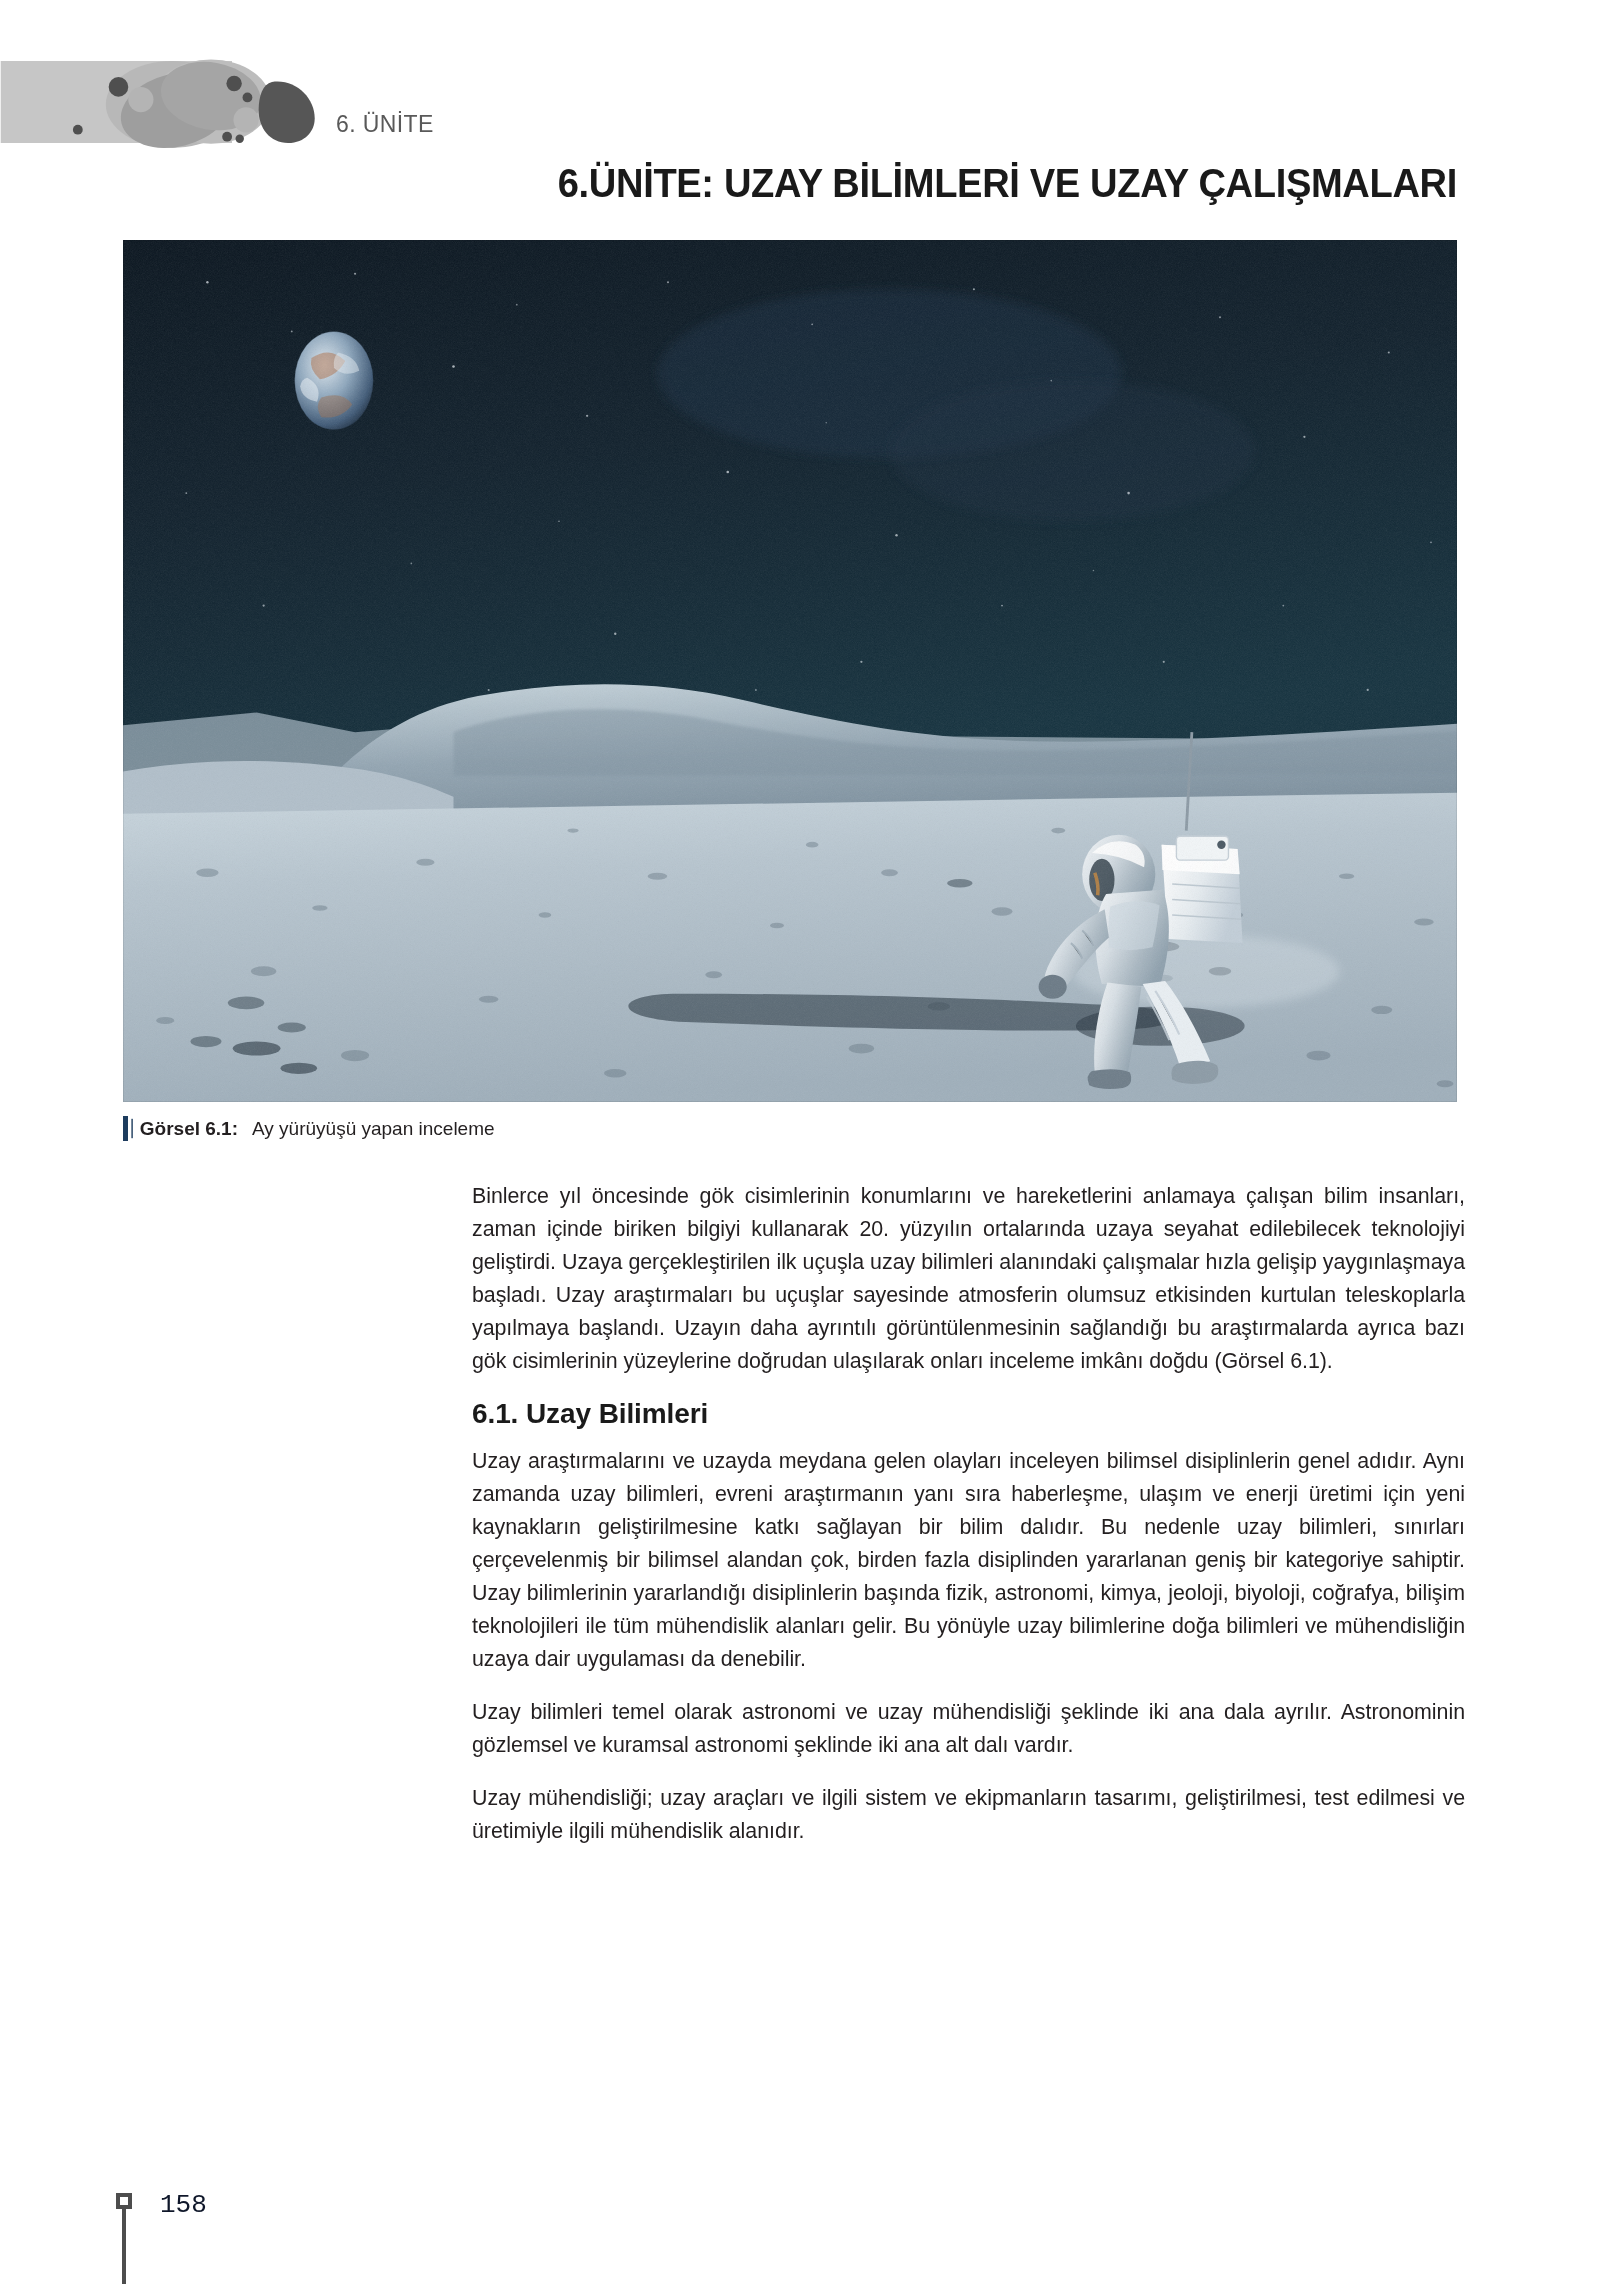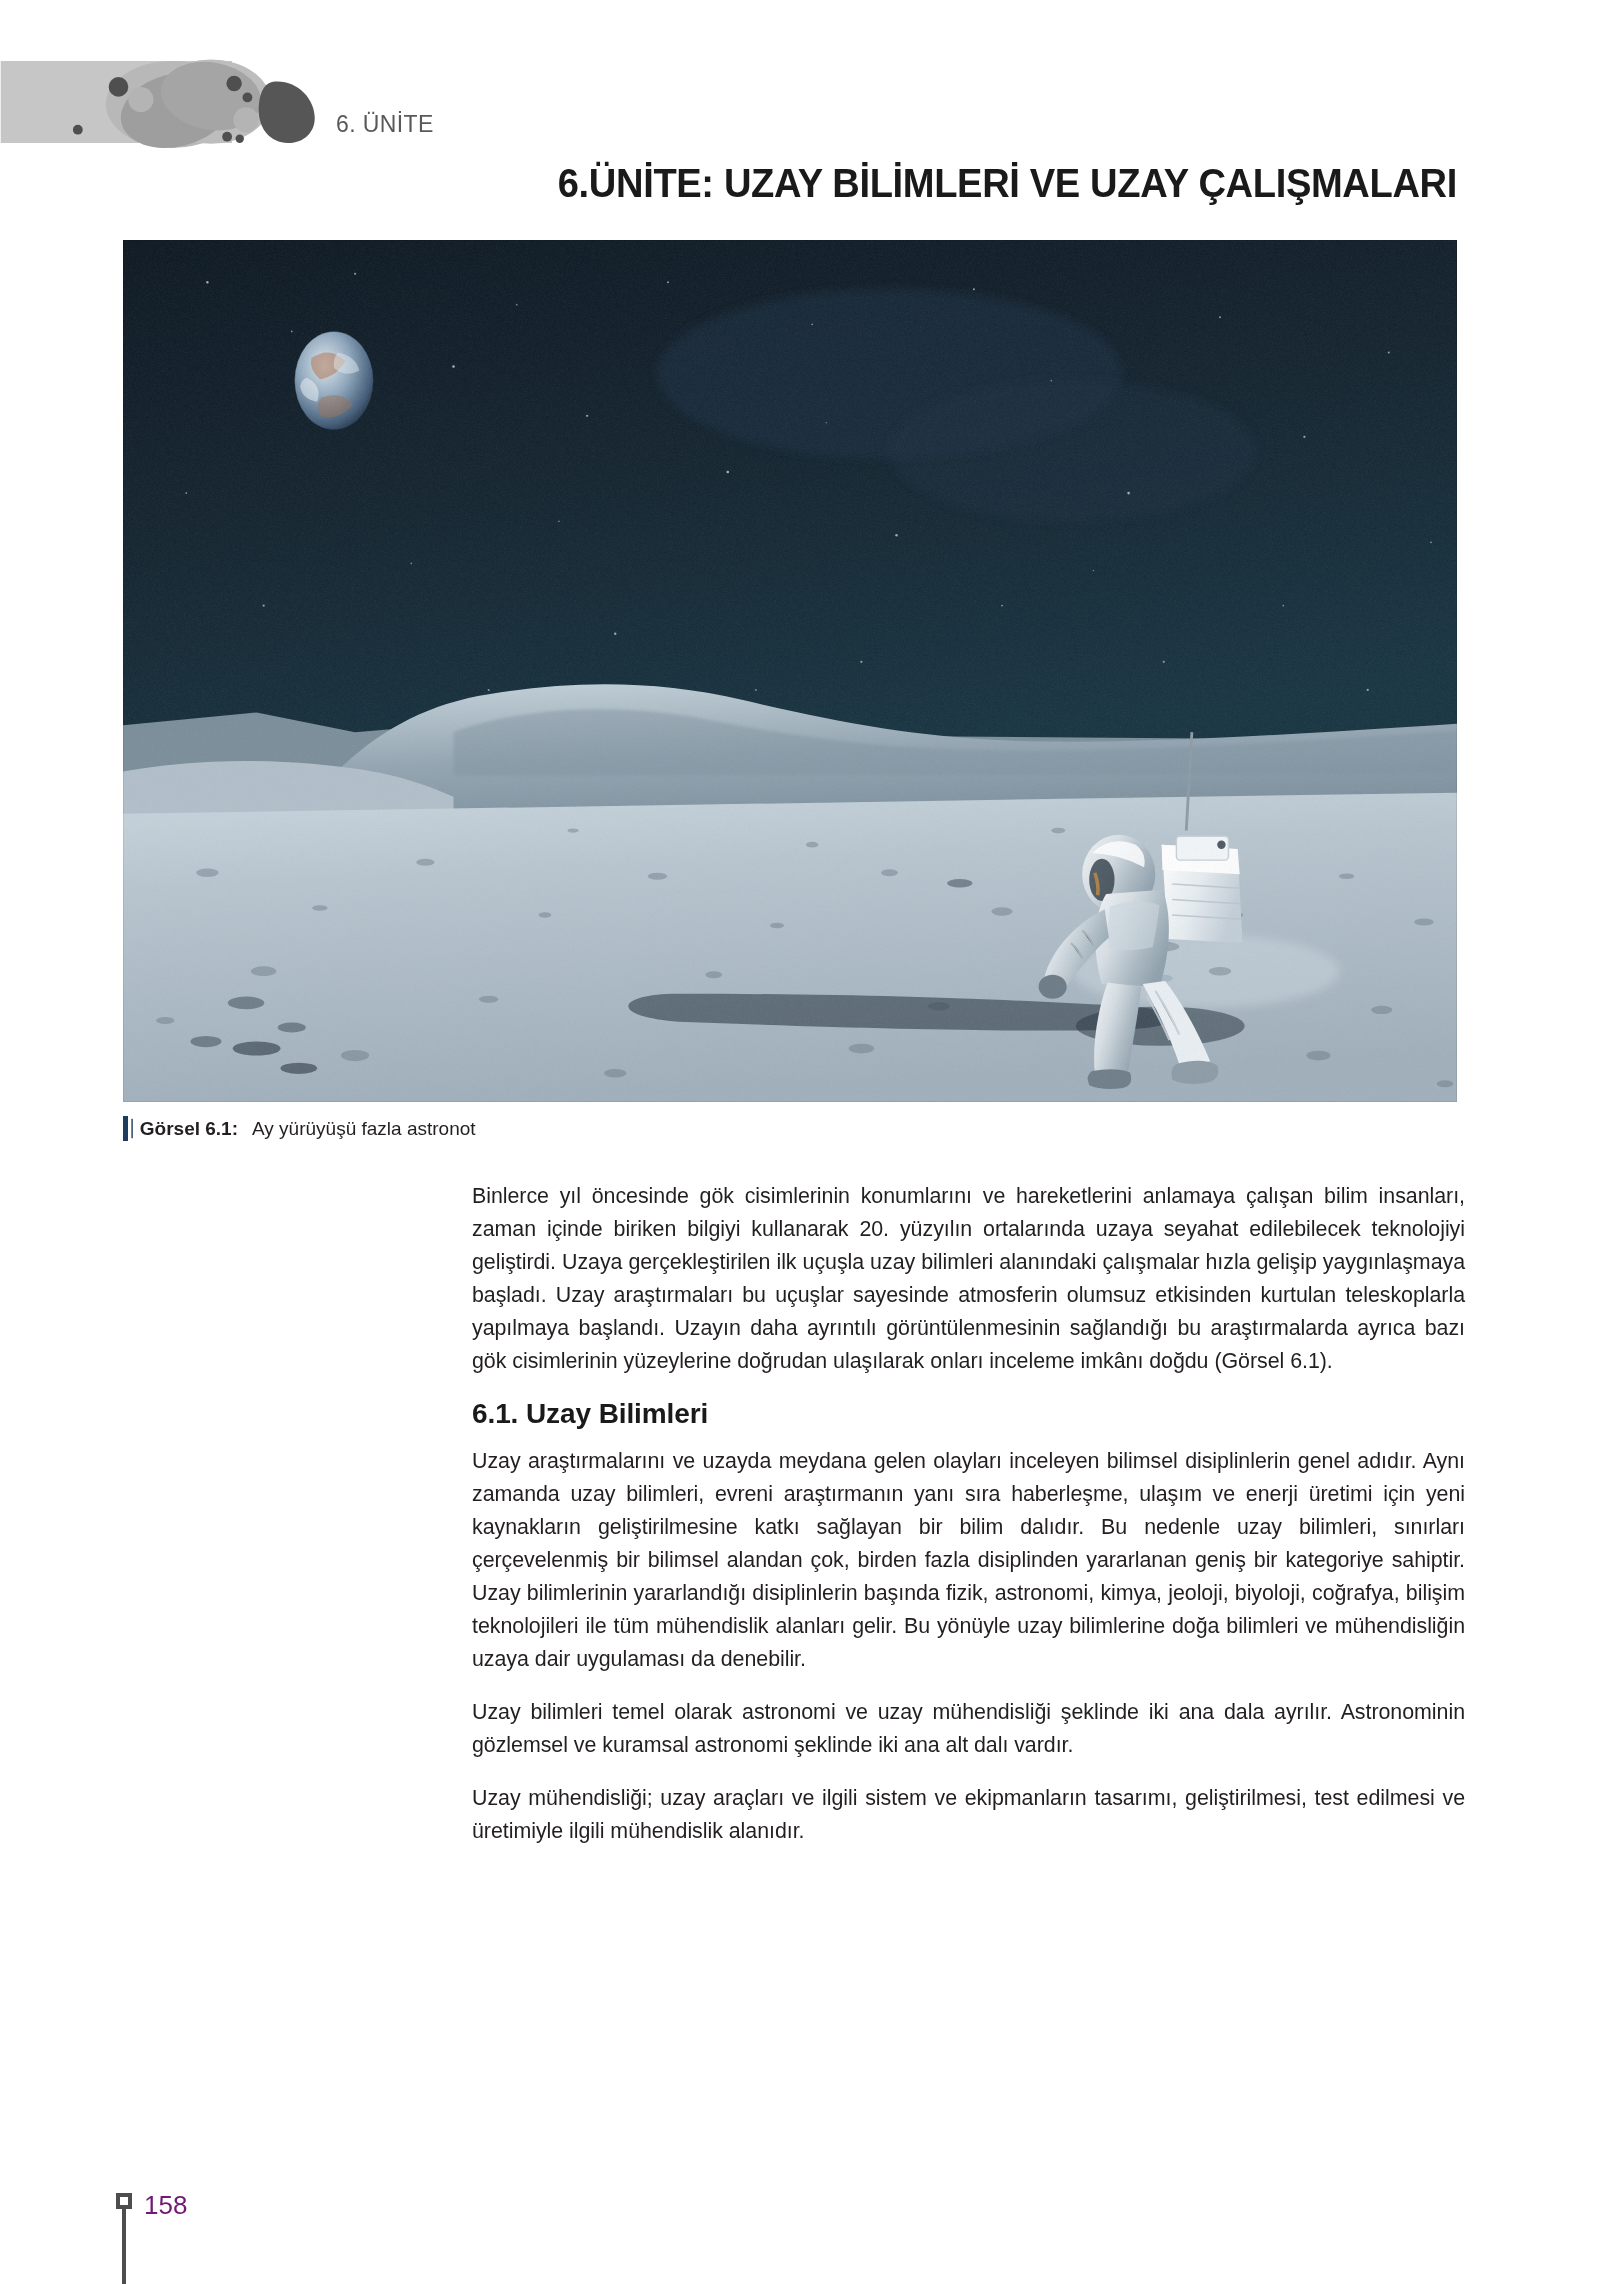--- a/index.html
+++ b/index.html
@@ -122,23 +122,24 @@
   }
   .footer-square {
     position:absolute;
     left:4.2px; top:11.2px;
     width:15.5px; height:15.5px;
     border:4.2px solid #4d4d4d;
     background:#ffffff;
   }
   .page-number {
     position:absolute;
-    left:32px; top:8.4px;
+    left:48px; top:8.4px;
     font-size:26px;
-    color:#701a75;
+    color:#0f172a;
+    font-family:Liberation Mono, monospace;
   }
 </style>
 </head>
 <body>
 
 <div class="unit-header">
   <svg viewBox="0 0 640 117" xmlns="http://www.w3.org/2000/svg" aria-hidden="true">
     <rect x="0" y="0" width="330" height="117" fill="#c6c6c6"></rect>
     <ellipse cx="245" cy="62" rx="95" ry="62" fill="#b8b8b8"></ellipse>
     <ellipse cx="300" cy="58" rx="85" ry="60" fill="#bdbdbd"></ellipse>
@@ -378,21 +379,21 @@
       <rect x="0" y="0" width="1897" height="1226" filter="url(#grain)" fill="#ffffff" opacity=".55"></rect>
 
       <rect x="0" y="0" width="1897" height="1226" fill="none" stroke="#000000" stroke-width="2" opacity=".10"></rect>
     </g>
   </svg>
 </div>
 
 <div class="figure-caption">
   <span class="caption-bar"></span>
   <span class="caption-label">Görsel 6.1:</span>
-  <span class="caption-text">Ay yürüyüşü fazla astronot</span>
+  <span class="caption-text">Ay yürüyüşü yapan inceleme</span>
 </div>
 
 <div class="text-col">
   <p class="body-par">Binlerce yıl öncesinde gök cisimlerinin konumlarını ve hareketlerini anlamaya çalışan bilim insanları, zaman içinde biriken bilgiyi kullanarak 20. yüzyılın ortalarında uzaya seyahat edilebilecek teknolojiyi geliştirdi. Uzaya gerçekleştirilen ilk uçuşla uzay bilimleri alanındaki çalışmalar hızla gelişip yaygınlaşmaya başladı. Uzay araştırmaları bu uçuşlar sayesinde atmosferin olumsuz etkisinden kurtulan teleskoplarla yapılmaya başlandı. Uzayın daha ayrıntılı görüntülenmesinin sağlandığı bu araştırmalarda ayrıca bazı gök cisimlerinin yüzeylerine doğrudan ulaşılarak onları inceleme imkânı doğdu (Görsel 6.1).</p>
 
   <h2 class="section-heading">6.1. Uzay Bilimleri</h2>
 
   <p class="body-par">Uzay araştırmalarını ve uzayda meydana gelen olayları inceleyen bilimsel disiplinlerin genel adıdır. Aynı zamanda uzay bilimleri, evreni araştırmanın yanı sıra haberleşme, ulaşım ve enerji üretimi için yeni kaynakların geliştirilmesine katkı sağlayan bir bilim dalıdır. Bu nedenle uzay bilimleri, sınırları çerçevelenmiş bir bilimsel alandan çok, birden fazla disiplinden yararlanan geniş bir kategoriye sahiptir. Uzay bilimlerinin yararlandığı disiplinlerin başında fizik, astronomi, kimya, jeoloji, biyoloji, coğrafya, bilişim teknolojileri ile tüm mühendislik alanları gelir. Bu yönüyle uzay bilimlerine doğa bilimleri ve mühendisliğin uzaya dair uygulaması da denebilir.</p>
   <p class="body-par">Uzay bilimleri temel olarak astronomi ve uzay mühendisliği şeklinde iki ana dala ayrılır. Astronominin gözlemsel ve kuramsal astronomi şeklinde iki ana alt dalı vardır.</p>
   <p class="body-par">Uzay mühendisliği; uzay araçları ve ilgili sistem ve ekipmanların tasarımı, geliştirilmesi, test edilmesi ve üretimiyle ilgili mühendislik alanıdır.</p>

